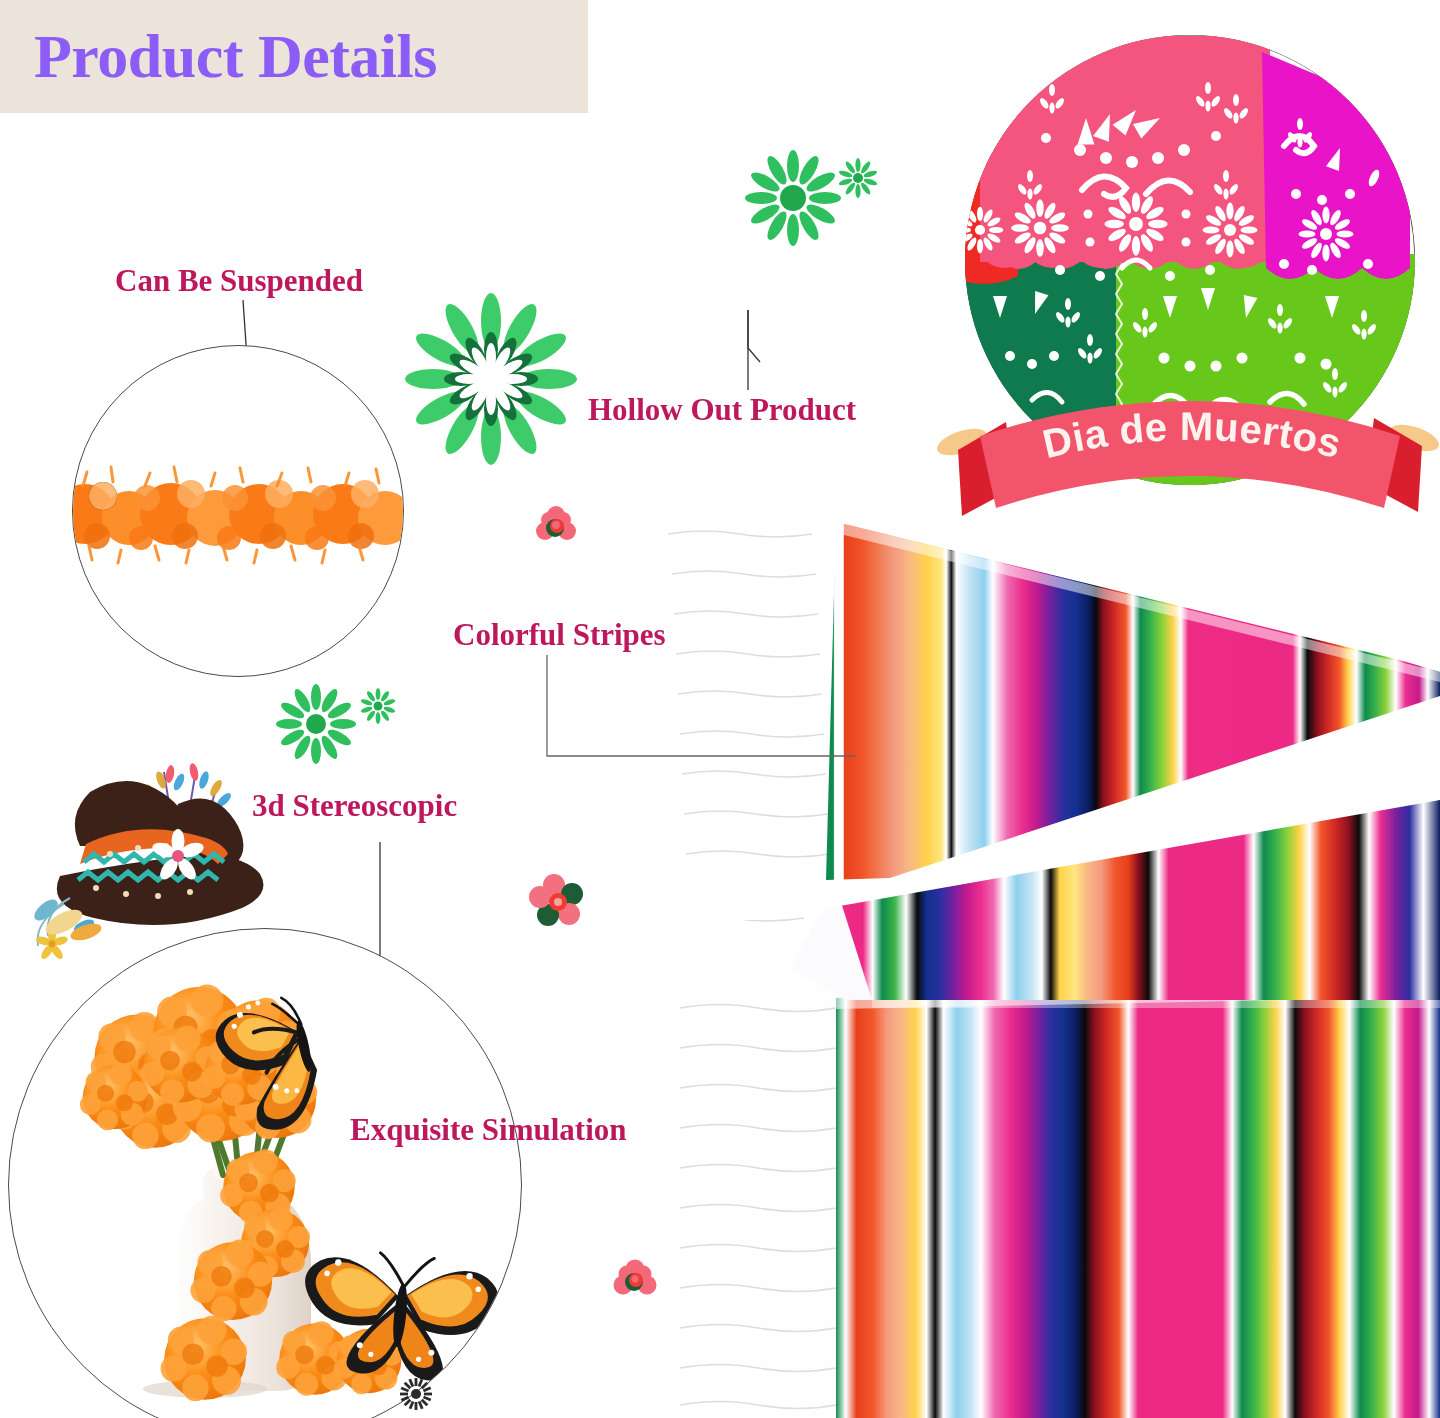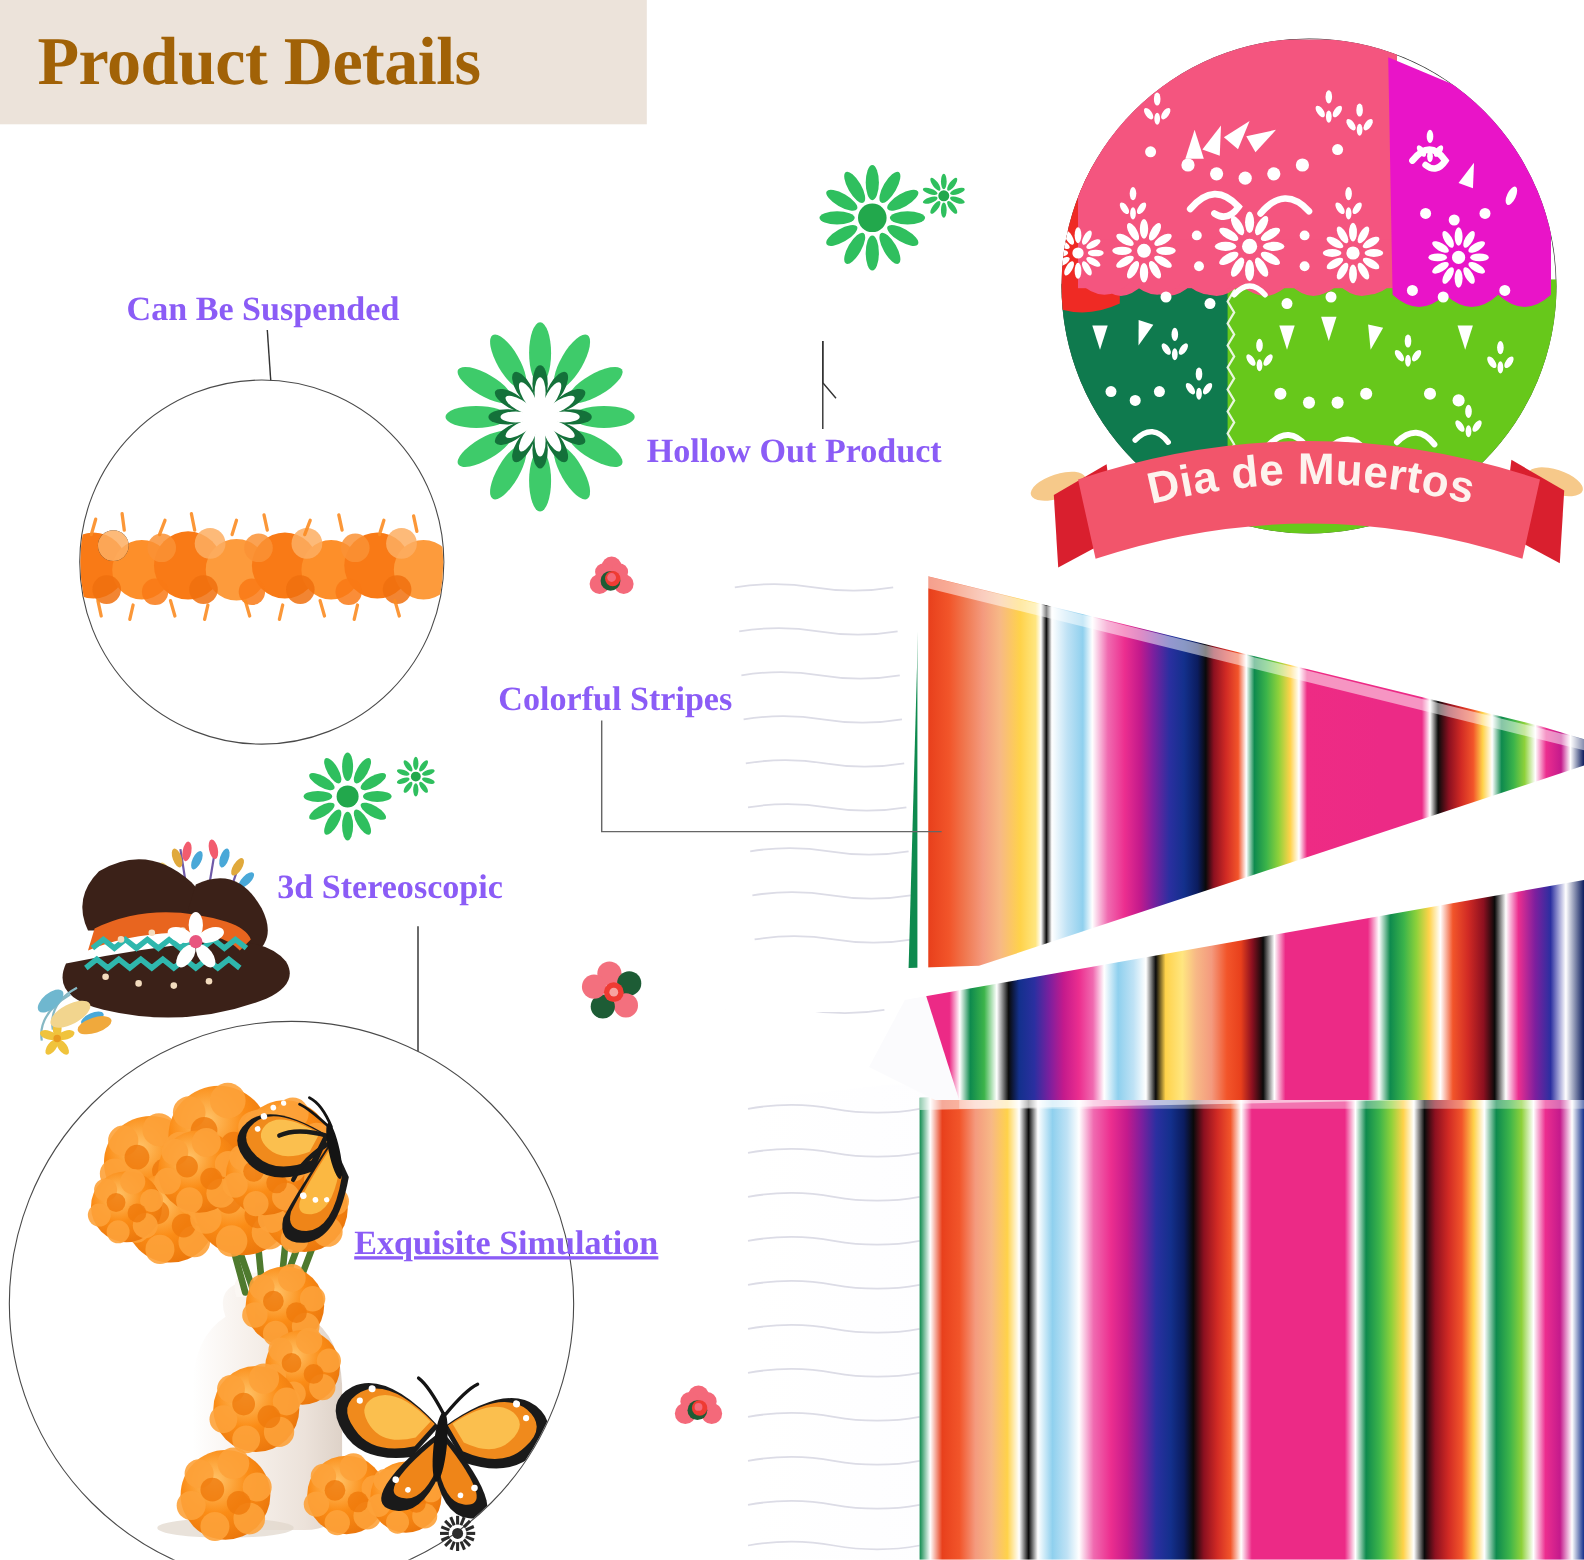--- a/index.html
+++ b/index.html
@@ -7,46 +7,46 @@
        font-family:"Liberation Serif",serif;}
 
   
   #header-band{position:absolute;left:0;top:0;width:588px;height:113px;
       background:var(--hdr,#ece3da);}
   #page-title{position:absolute;left:34px;top:21px;font-size:62px;
       font-weight:700;color:#111;letter-spacing:-0.5px;
       font-family:"Liberation Serif",serif;white-space:nowrap;}
 
   
-  .callout{position:absolute;font-size:31px;font-weight:700;color:#8b5cf6;
+  .callout{position:absolute;font-size:31px;font-weight:700;color:#be185d;
       white-space:nowrap;font-family:"Liberation Serif",serif;}
   #lbl-suspended{left:115px;top:263px;}
   #lbl-hollow{left:588px;top:392px;}
   #lbl-stripes{left:415px;top:617px;margin-left:38px;}
   #lbl-3d{left:252px;top:788px;font-family:Liberation Serif, serif;}
-  #lbl-exquisite{left:322px;top:1112px;text-decoration:underline;}
+  #lbl-exquisite{left:350px;top:1112px;}
 
   
   .leader{position:absolute;pointer-events:none;}
 
   
   .inset-circle{position:absolute;border-radius:50%;
       border:1.2px solid #4a4a4a;background:#fff;overflow:hidden;}
   #circle-garland{left:72px;top:345px;width:330px;height:330px;}
   #circle-vase{left:8px;top:928px;width:512px;height:512px;}
 
   
   .abs{position:absolute;}
   svg{display:block;overflow:visible;}
 </style>
 </head>
 <body>
 
 <div id="header-band" style="--hdr: #ece3da;"></div>
-<div id="page-title" style="color: #a16207;">Product Details</div>
+<div id="page-title" style="color: #8b5cf6;">Product Details</div>
 
 <div class="abs" style="left:640px;top:500px;width:800px;height:918px;">
   <svg width="800" height="918" viewBox="0 0 800 918">
     <defs>
 
       <linearGradient id="serape" x1="0" y1="0" x2="1" y2="0">
         <stop offset="0.000" stop-color="#0e8a4e"></stop>
           <stop offset="0.012" stop-color="#0e8a4e"></stop>
         <stop offset="0.014" stop-color="#ffffff"></stop>
           <stop offset="0.028" stop-color="#ffffff"></stop>

